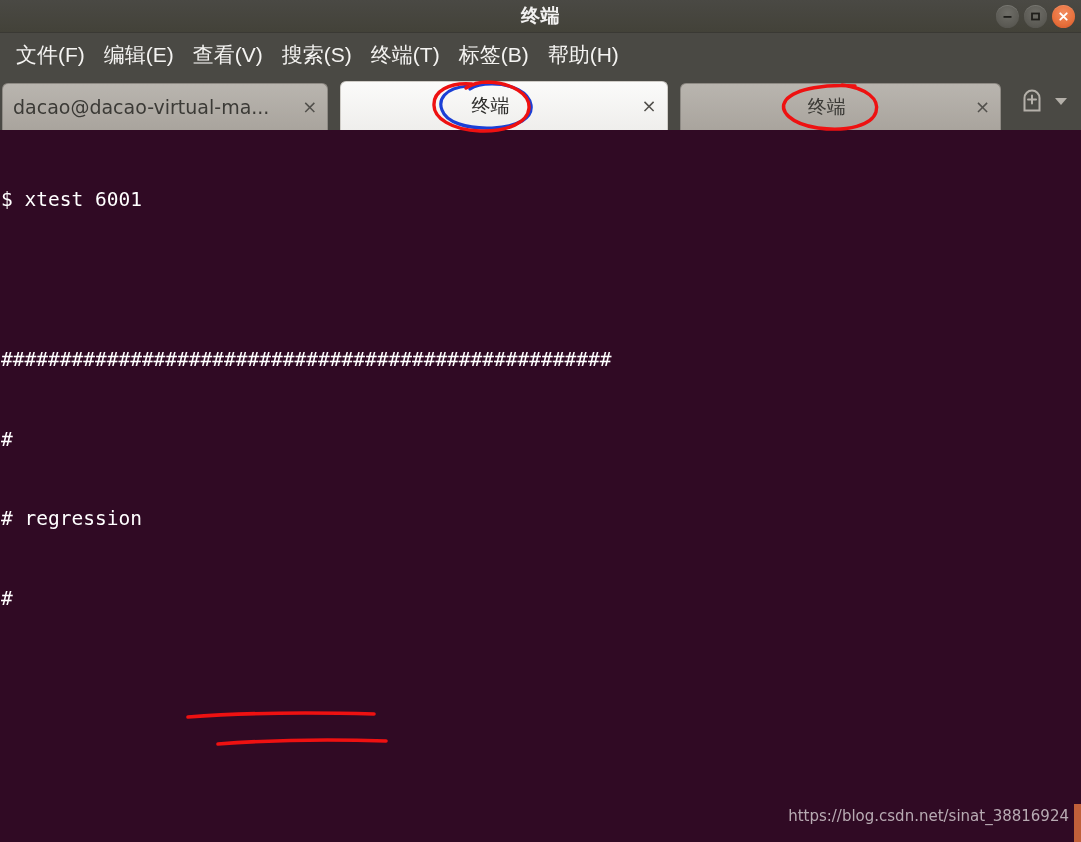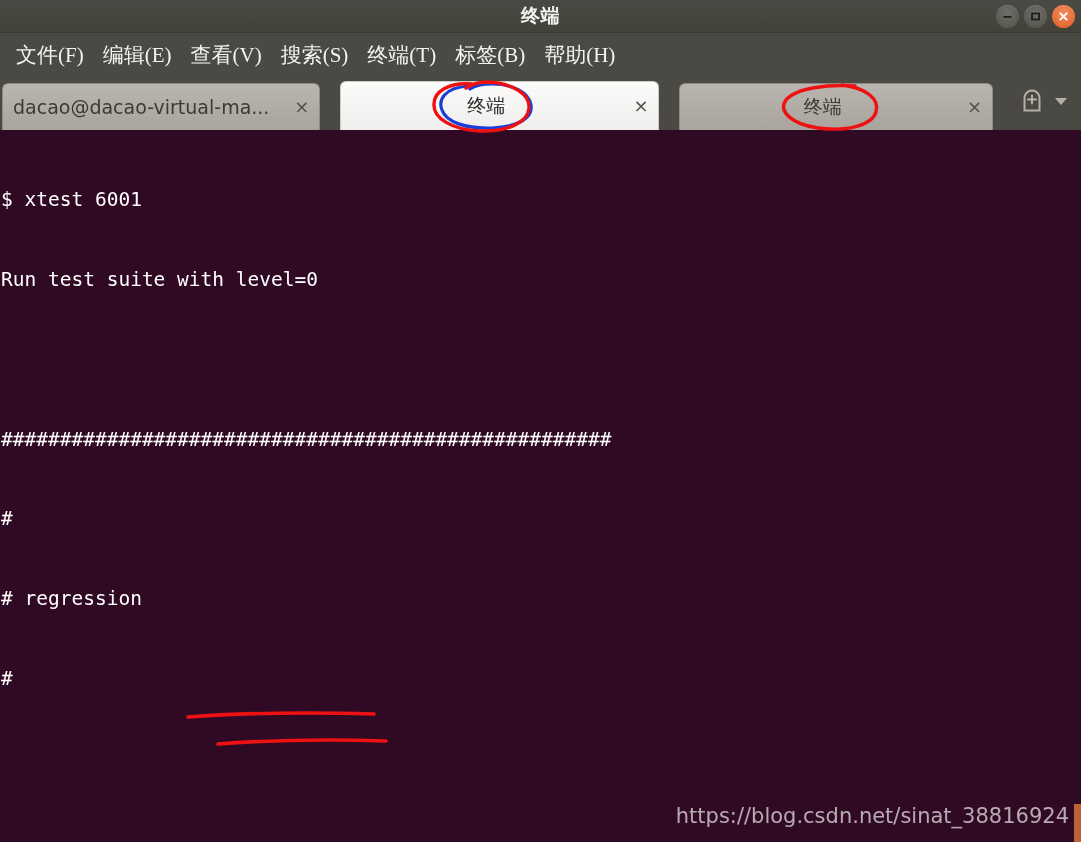--- a/index.html
+++ b/index.html
@@ -72,21 +72,21 @@
     background: #4a4944;
     display: flex;
     align-items: center;
     padding-left: 8px;
     gap: 3px;
   }
   .menu-item {
     color: #f4f3f1;
     font-size: 21px;
     padding: 3px 8px;
-    font-family: Liberation Serif, serif;
+    font-family: Liberation Sans, sans-serif;
     white-space: nowrap;
     cursor: default;
   }
 
   
   .tabbar {
     height: 53px;
     min-height: 53px;
     background: #4a4944;
     display: flex;
@@ -97,21 +97,21 @@
   .tab {
     height: 47px;
     box-sizing: border-box;
     display: flex;
     align-items: center;
     justify-content: center;
     position: relative;
     border-top-left-radius: 6px;
     border-top-right-radius: 6px;
     padding: 0 10px;
-    margin-right: 20px;
+    margin-right: 12px;
     cursor: default;
   }
   .tab.inactive {
     background: linear-gradient(180deg, #b9b5af 0%, #a9a49d 100%);
     color: #3b3a36;
     border: 1px solid #8e8a84;
     border-bottom: none;
   }
   .tab.active {
     background: linear-gradient(180deg, #fbfbfa 0%, #efeeec 100%);
@@ -165,21 +165,21 @@
   .term-line {
     white-space: pre;
     height: 26.6px;
     letter-spacing: 0px;
   }
   .watermark {
     position: absolute;
     right: 12px;
     bottom: 12px;
     color: #cfc6cb;
-    font-size: 21px;
+    font-size: 15px;
     font-family: "DejaVu Sans", sans-serif;
     opacity: 0.85;
   }
   .scroll-mark {
     position: absolute;
     right: 0;
     bottom: 0;
     width: 7px;
     height: 38px;
     background: #c0603a;
@@ -261,21 +261,20 @@
       <span>
         <svg width="20" height="20" viewBox="0 0 20 20">
           <path d="M4 7 L16 7 L10 14 Z" fill="#b4b0a9"></path>
         </svg>
       </span>
     </div>
   </div>
 
   <div class="terminal">
     <div class="term-line">$ xtest 6001</div>
-    <div class="term-line">Run test suite with level=0</div>
     <div class="term-line"></div>
     <div class="term-line">####################################################</div>
     <div class="term-line">#</div>
     <div class="term-line"># regression</div>
     <div class="term-line">#</div>
     
     
     
     
     

